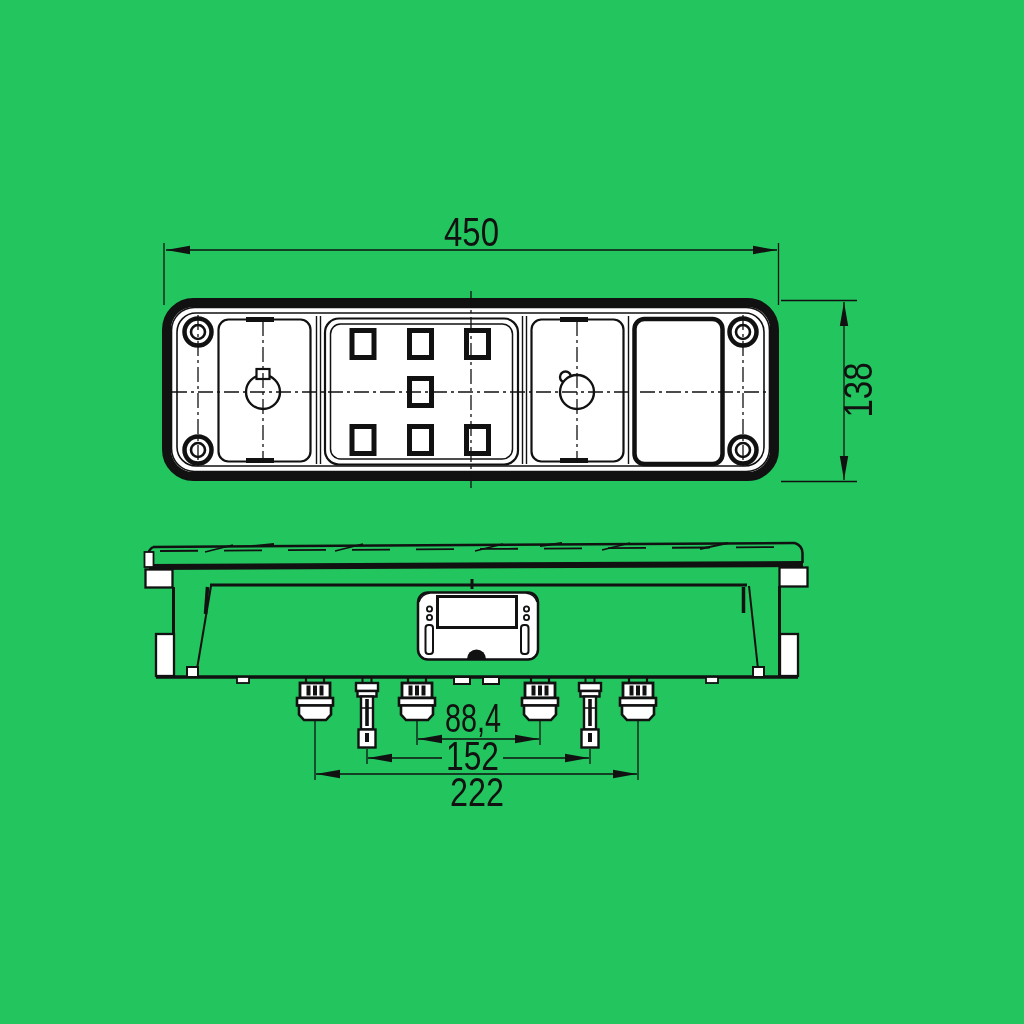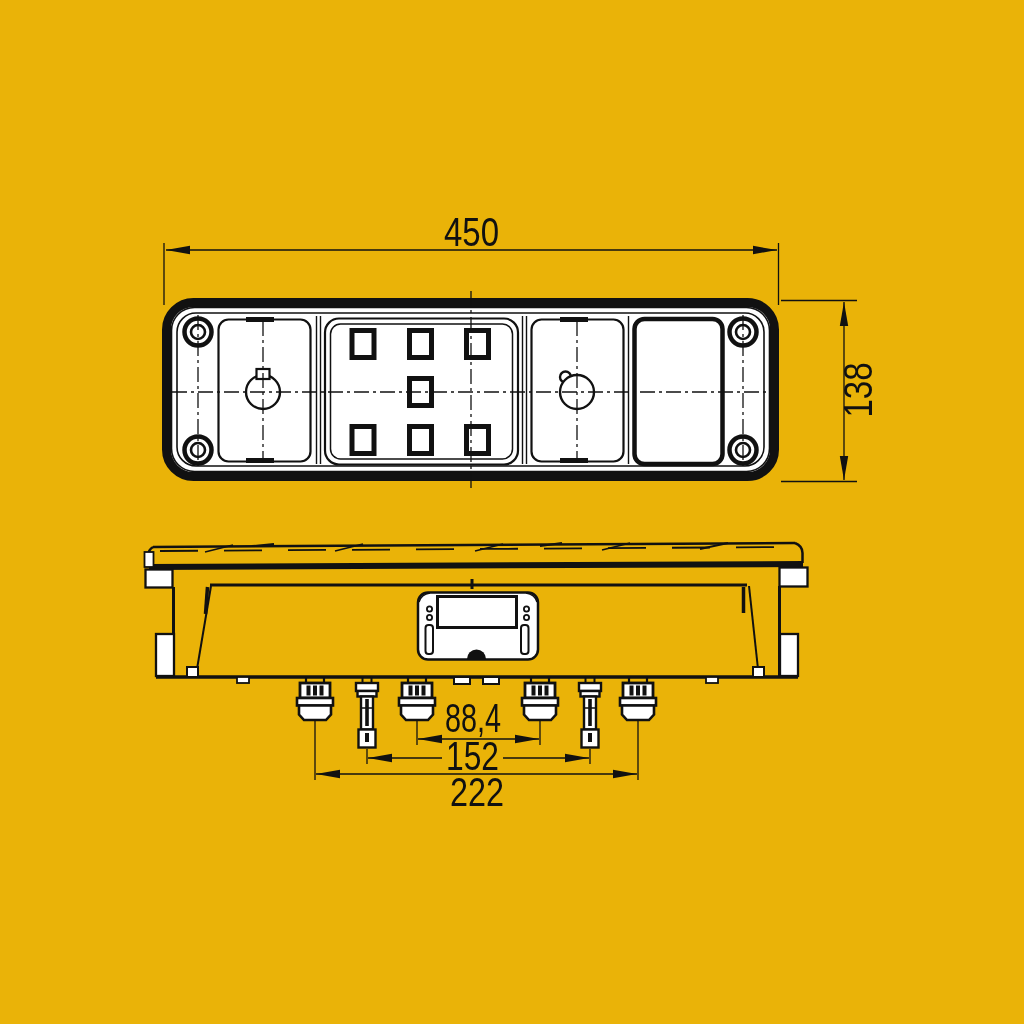--- a/index.html
+++ b/index.html
@@ -4,21 +4,21 @@
 <style>
   html, body {
     margin: 0;
     padding: 0;
     background: #ffffff;
   }
   .canvas {
     position: relative;
     width: 1024px;
     height: 1024px;
-    background: #eab308;
+    background: #22c55e;
     font-family: "Liberation Sans", sans-serif;
   }
   svg text {
     font-family: "Liberation Sans", "DejaVu Sans", sans-serif;
     fill: #111111;
   }
 </style>
 </head>
 <body>
 

